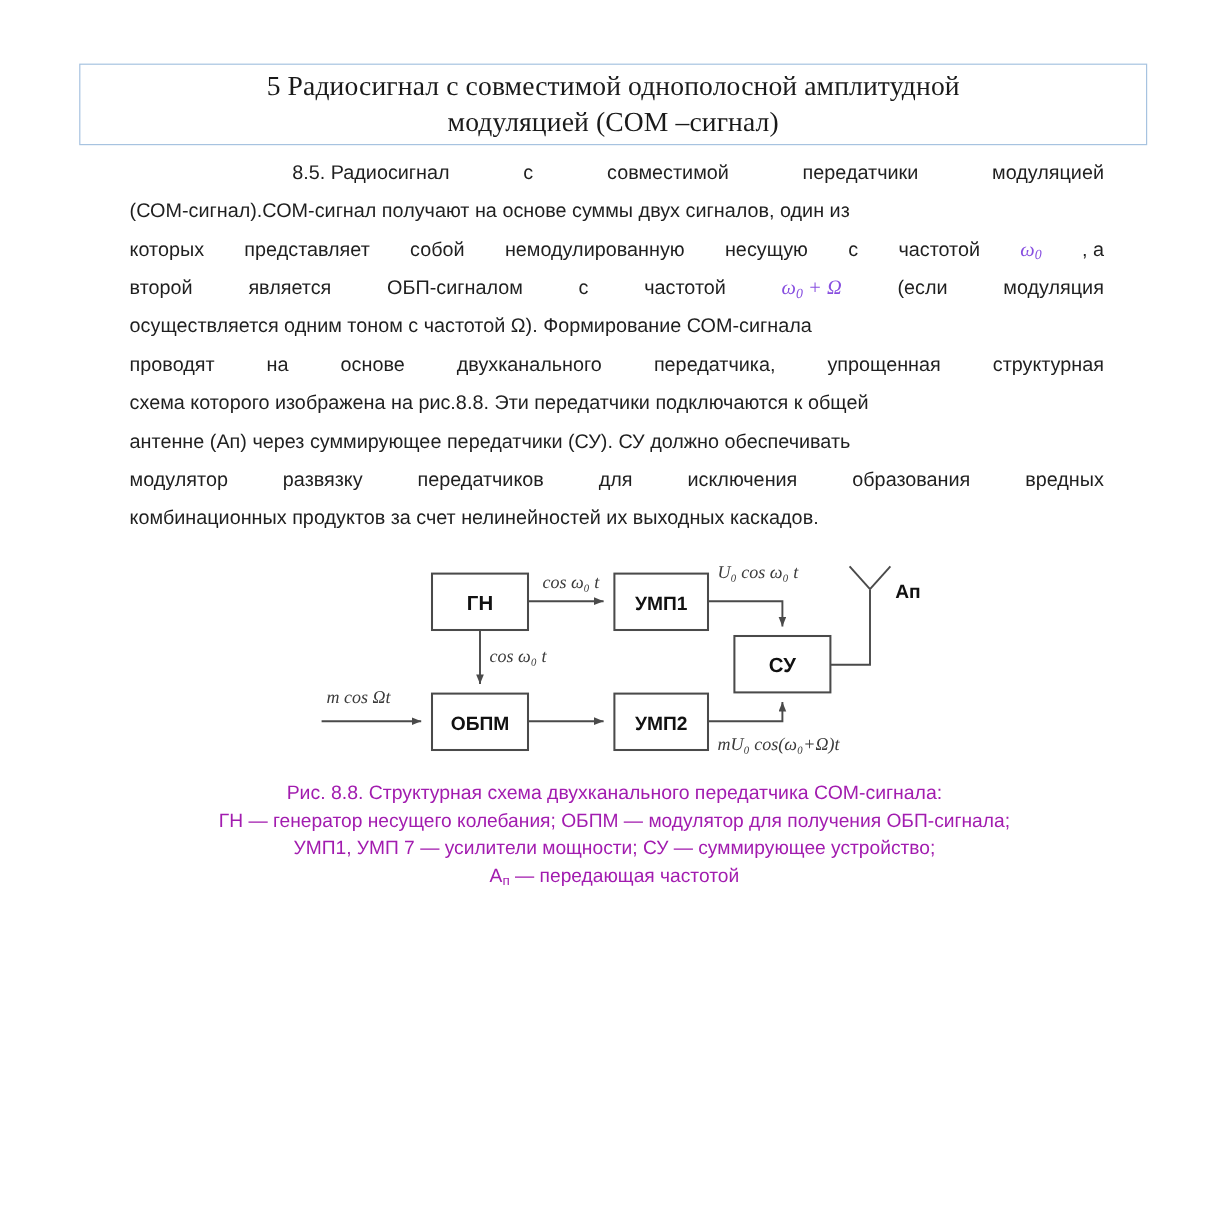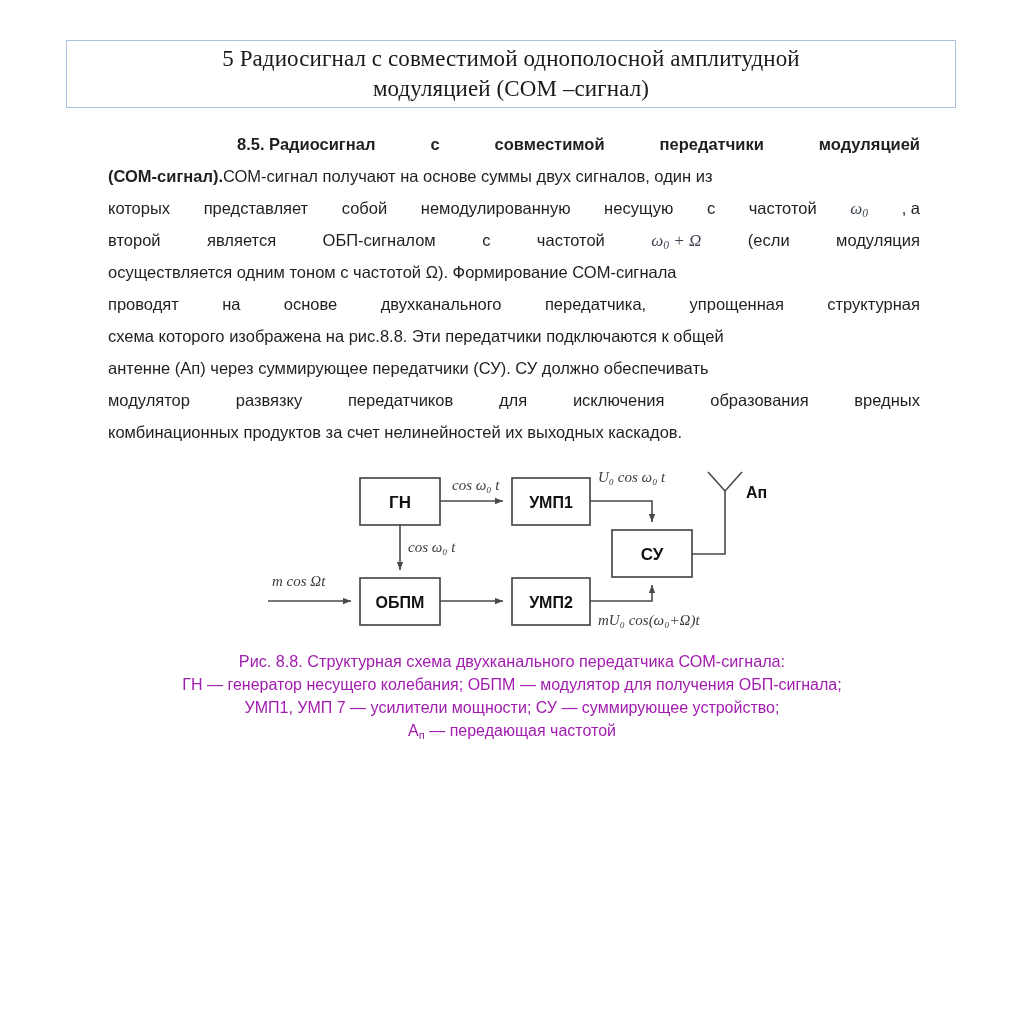--- a/index.html
+++ b/index.html
@@ -12,21 +12,21 @@
     height: 1024px;
     position: relative;
     font-family: "Liberation Sans", sans-serif;
     overflow: hidden;
   }
 
   
   .title-box {
     position: absolute;
     left: 66px;
-    top: 40px;
+    top: 53px;
     width: 890px;
     height: 68px;
     border: 1.5px solid #a7c3e0;
     box-sizing: border-box;
     background: #ffffff;
     display: flex;
     align-items: center;
     justify-content: center;
   }
   .title-text {
@@ -54,32 +54,32 @@
     line-height: 32px;
     white-space: nowrap;
     display: flex;
     align-items: baseline;
   }
   .para-line.justify {
     justify-content: space-between;
   }
   .para-line .w { display: inline-block; }
   .para-line .lead { display: inline-block; width: 74px; }
-  .bold { font-weight: bold; }
+  .bold { font-weight: normal; }
   .mathi {
     font-family: "Liberation Serif", serif;
     font-style: italic;
     font-size: 17px;
   }
   .sub {
     font-size: 0.68em;
     vertical-align: -0.28em;
   }
   .smudge {
-    color: #0f172a;
+    color: #6d28d9;
     opacity: 0.82;
   }
 
   
   .figure {
     position: absolute;
     left: 0px;
     top: 455px;
     width: 1024px;
     height: 195px;

